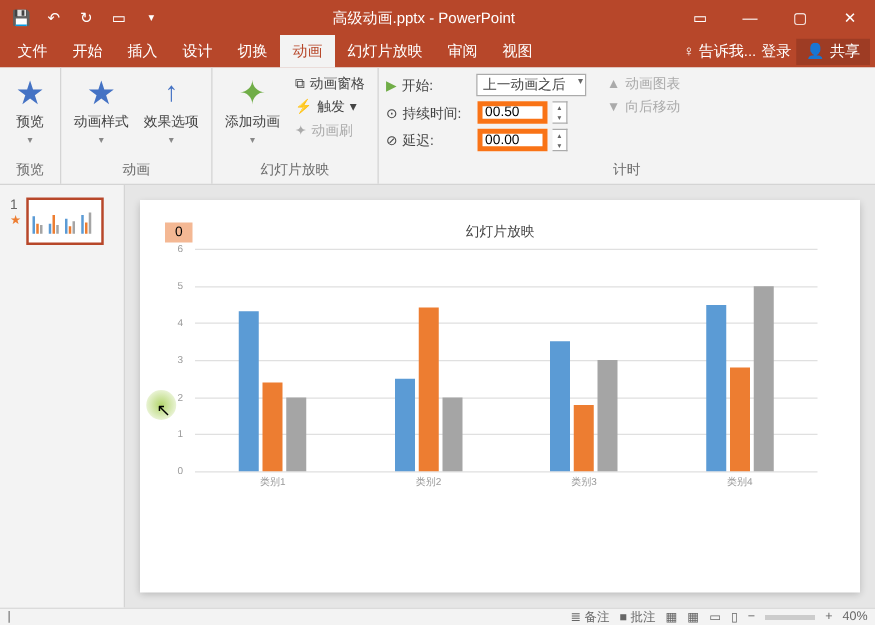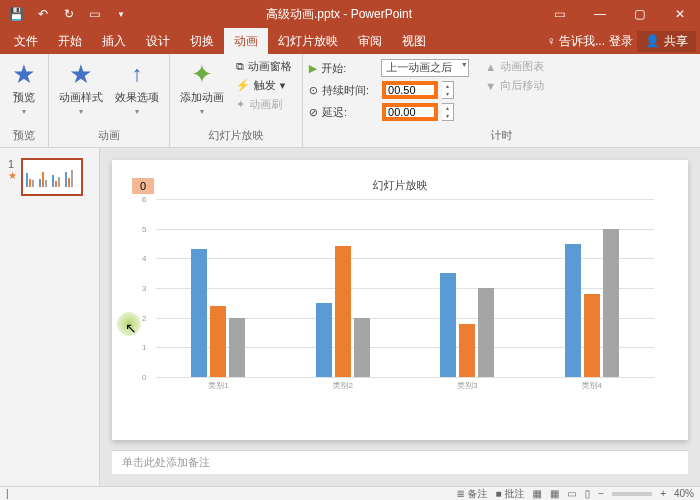--- a/index.html
+++ b/index.html
@@ -260,21 +260,20 @@
               <div class="bar" style="background: rgb(237, 125, 49); height: 46.6667%;"></div>
               <div class="bar" style="background: rgb(165, 165, 165); height: 83.3333%;"></div>
             </div>
           </div>
           <div class="xlabel" style="left: 12.5%;">类别1</div>
           <div class="xlabel" style="left: 37.5%;">类别2</div>
           <div class="xlabel" style="left: 62.5%;">类别3</div>
           <div class="xlabel" style="left: 87.5%;">类别4</div>
         </div>
     </div>
-    <div class="notes">单击此处添加备注</div>
   </div>
 </div>
 
 <div class="statusbar">
   <span>|</span>
   <div class="right">
     <span>≣ <span>备注</span></span>
     <span>■ <span>批注</span></span>
     <span>▦</span>
     <span>▦</span>

